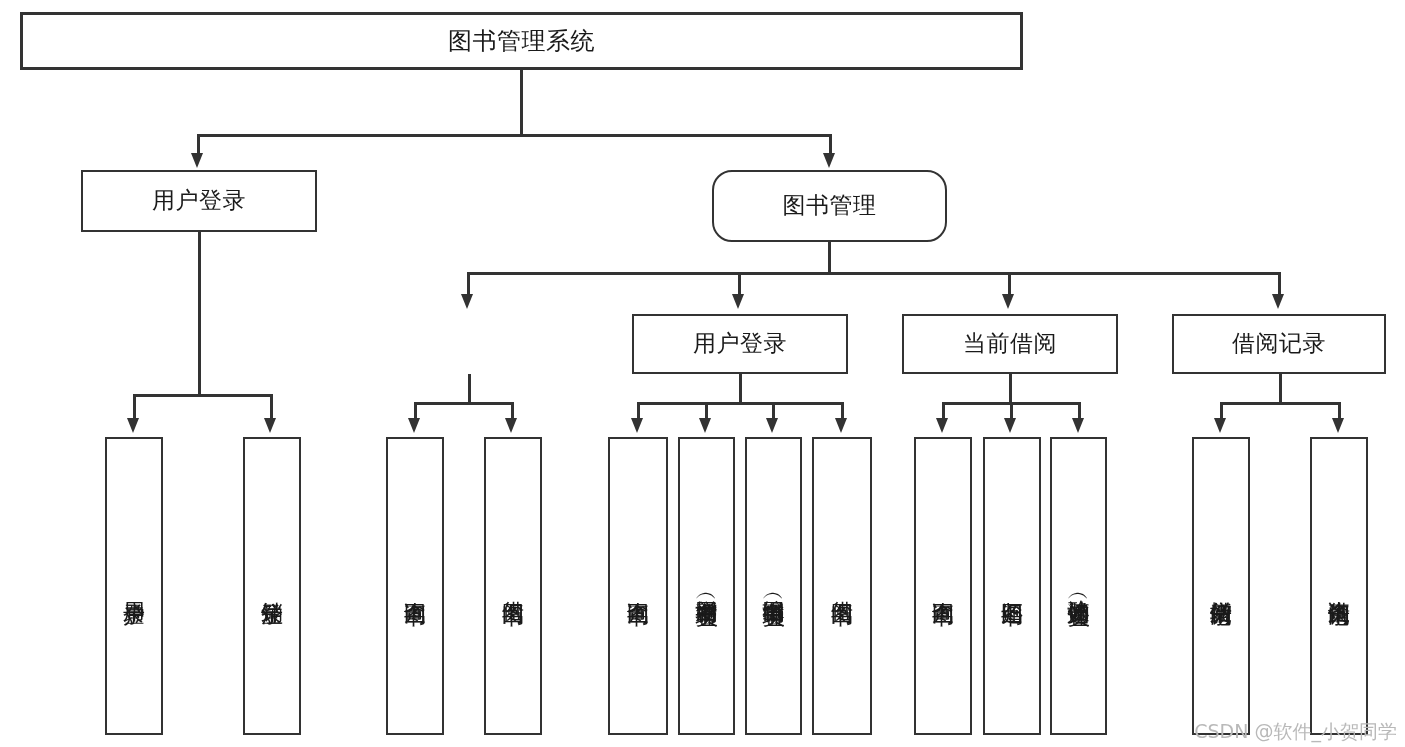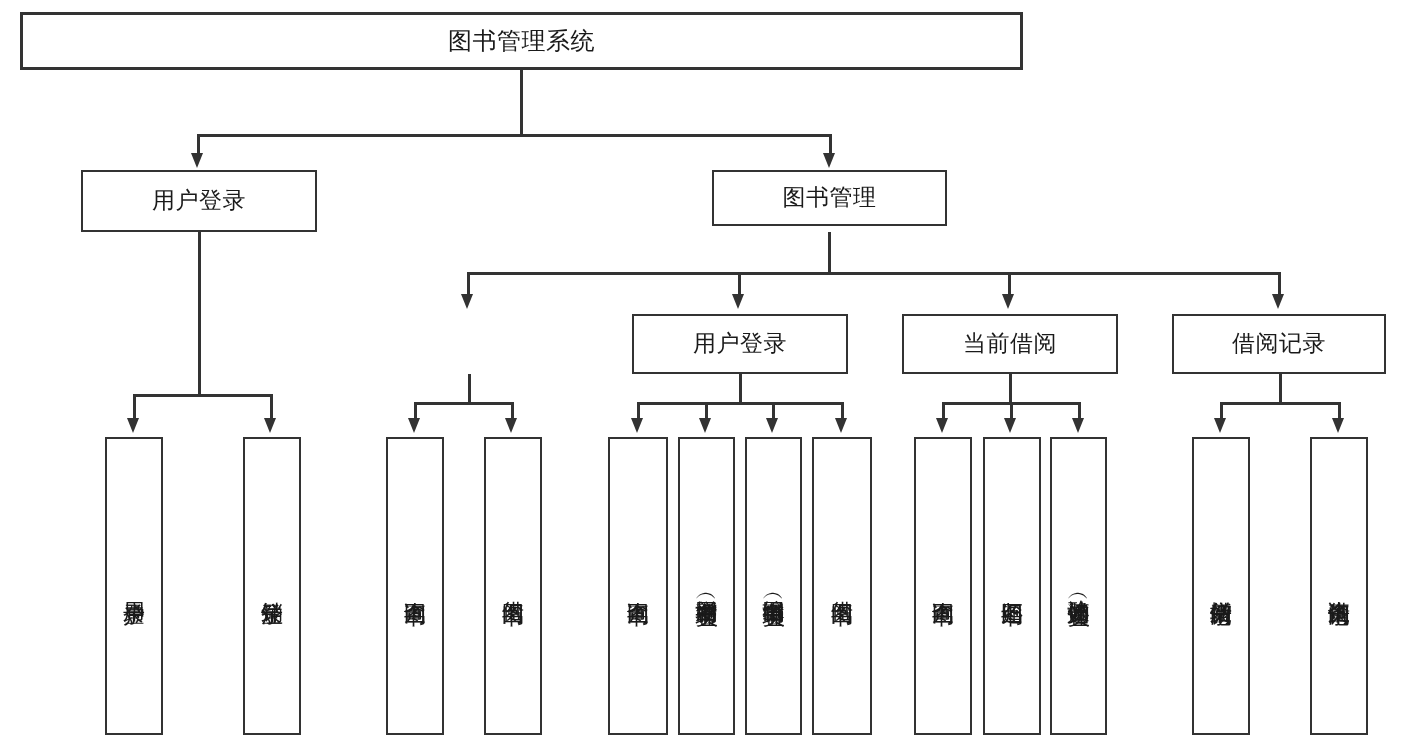--- a/index.html
+++ b/index.html
@@ -150,21 +150,21 @@
   <div class="arrow" style="left:1332px; top:418px;"></div>
 
   <div class="node root" style="left:20px; top:12px; width:1003px; height:58px;">
     <span class="node-label">图书管理系统</span>
   </div>
 
   <div class="node" style="left:81px; top:170px; width:236px; height:62px;">
     <span class="node-label">用户登录</span>
   </div>
 
-  <div class="node" style="left:712px; top:170px; width:235px; height:56px;">
+  <div class="node" style="left:712px; top:170px; width:235px; height:72px;border-radius:20px;">
     <span class="node-label">图书管理</span>
   </div>
 
 
   <div class="node" style="left:632px; top:314px; width:216px; height:60px;">
     <span class="node-label">用户登录</span>
   </div>
 
   <div class="node" style="left:1172px; top:314px; width:214px; height:60px;">
     <span class="node-label">借阅记录</span>
@@ -219,14 +219,15 @@
   </div>
 
   <div class="node leaf" style="left:1192px; top:437px; width:58px; height:298px;">
     <span class="node-label">新增借阅记录</span>
   </div>
 
   <div class="node leaf" style="left:1310px; top:437px; width:58px; height:298px;">
     <span class="node-label">查询借阅记录</span>
   </div>
 
+  <div id="watermark">CSDN @软件_小贺同学</div>
 
 </div>
 
 </body></html>

